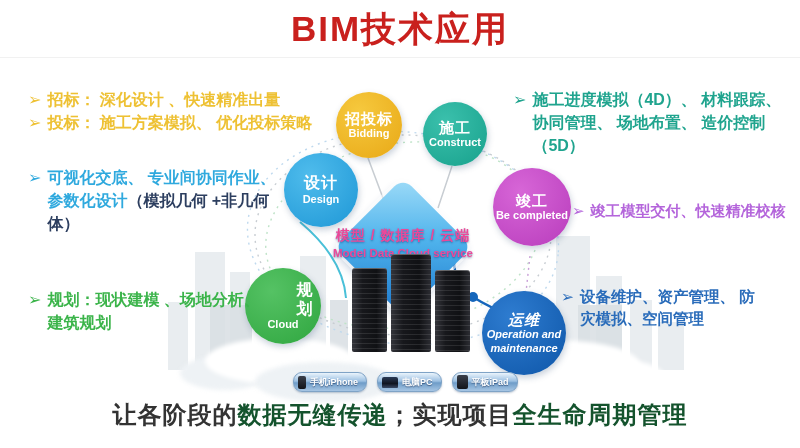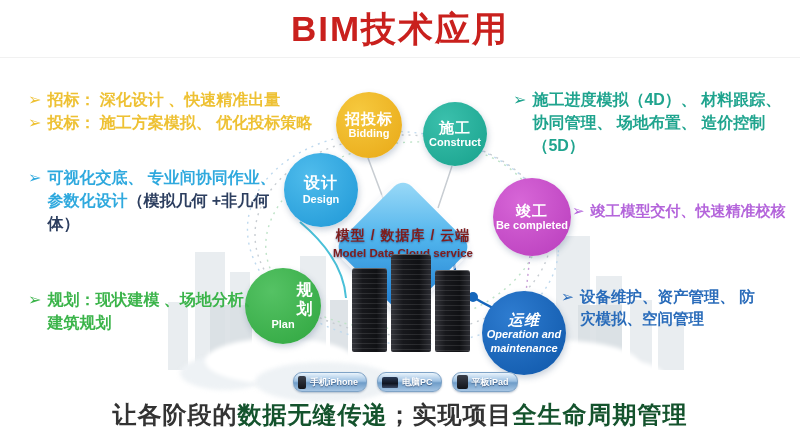--- a/index.html
+++ b/index.html
@@ -22,21 +22,21 @@
   
   #wires{position:absolute;left:0;top:0;z-index:2;}
   
   .hub-diamond{
     position:absolute;left:354px;top:198px;width:98px;height:98px;z-index:3;
     transform:rotate(45deg);border-radius:12px;
     background:linear-gradient(135deg,#9FDCF8 0%,#4FB3EC 45%,#1B76CC 100%);
     box-shadow:0 0 0 3px rgba(255,255,255,.55), 2px 4px 8px rgba(20,60,120,.25);
   }
   .hub-text{
-    position:absolute;left:318px;top:227px;width:170px;z-index:4;text-align:center;color:#7f1d1d;
+    position:absolute;left:318px;top:227px;width:170px;z-index:4;text-align:center;color:#ec4899;
     text-shadow:0 1px 2px rgba(10,50,110,.5);
   }
   .hub-text .zh{font-size:14px;font-weight:bold;letter-spacing:1px;}
   .hub-text .en{font-size:11.5px;font-weight:bold;margin-top:2px;}
   
   .servers{position:absolute;left:352px;top:254px;width:118px;height:98px;z-index:5;display:flex;align-items:flex-end;gap:4px;}
   .rack{
     border-radius:3px 3px 2px 2px;
     background:
       repeating-linear-gradient(180deg,rgba(255,255,255,.10) 0 1px,rgba(255,255,255,0) 1px 5px),
@@ -51,21 +51,21 @@
     position:absolute;border-radius:50%;z-index:6;display:flex;flex-direction:column;
     align-items:center;justify-content:center;color:#fff;text-align:center;line-height:1.15;
     box-shadow:1px 3px 6px rgba(40,70,110,.25);
   }
   .node .zh{font-size:15px;font-weight:bold;letter-spacing:1px;}
   .node .en{font-size:11px;font-weight:bold;}
   .node-bidding{left:336px;top:92px;width:66px;height:66px;background:radial-gradient(circle at 35% 30%,#F6C93E,#E8A816);}
   .node-construct{left:423px;top:102px;width:64px;height:64px;background:radial-gradient(circle at 35% 30%,#3BC0AC,#17A18C);}
   .node-design{left:243px;top:153px;width:74px;height:74px;background:radial-gradient(circle at 35% 30%,#4FBCEC,#1E97D6);margin-left:41px;}
   .node-design .zh{font-size:16px;}
-  .node-completed{left:493px;top:178px;width:78px;height:78px;background:radial-gradient(circle at 35% 30%,#D766D7,#B83CBC);}
+  .node-completed{left:493px;top:168px;width:78px;height:78px;background:radial-gradient(circle at 35% 30%,#D766D7,#B83CBC);}
   .node-plan{left:245px;top:268px;width:76px;height:76px;background:radial-gradient(circle at 35% 30%,#55C264,#2FA63F);}
   .node-plan .zh{font-size:16px;margin-left:44px;}
   .node-operation{left:482px;top:291px;width:84px;height:84px;background:radial-gradient(circle at 35% 30%,#2E7CD0,#0E56A8);font-style:italic;}
   .node-operation .en{font-size:11px;line-height:1.2;}
   
   .bullet{position:absolute;display:flex;gap:6px;font-weight:bold;z-index:7;line-height:1.45;}
   .bullet .arrow{flex:0 0 auto;}
   .blk-bid1{left:28px;top:88px;width:310px;font-size:16px;color:#EEC133;white-space:nowrap;}
   .blk-bid2{left:28px;top:111px;width:310px;font-size:16px;color:#EEC133;white-space:nowrap;}
   .blk-design{left:28px;top:166px;width:258px;font-size:16px;color:#2FA9DE;}
@@ -161,21 +161,21 @@
   <div class="node node-design">
     <div class="zh">设计</div>
     <div class="en">Design</div>
   </div>
   <div class="node node-completed">
     <div class="zh">竣工</div>
     <div class="en">Be completed</div>
   </div>
   <div class="node node-plan">
     <div class="zh">规划</div>
-    <div class="en">Plan</div>
+    <div class="en">Cloud</div>
   </div>
   <div class="node node-operation">
     <div class="zh">运维</div>
     <div class="en">Operation and</div>
     <div class="en">maintenance</div>
   </div>
 
   <div class="bullet blk-bid1">
     <span class="arrow">➢</span>
     <span>招标： 深化设计 、快速精准出量</span>

